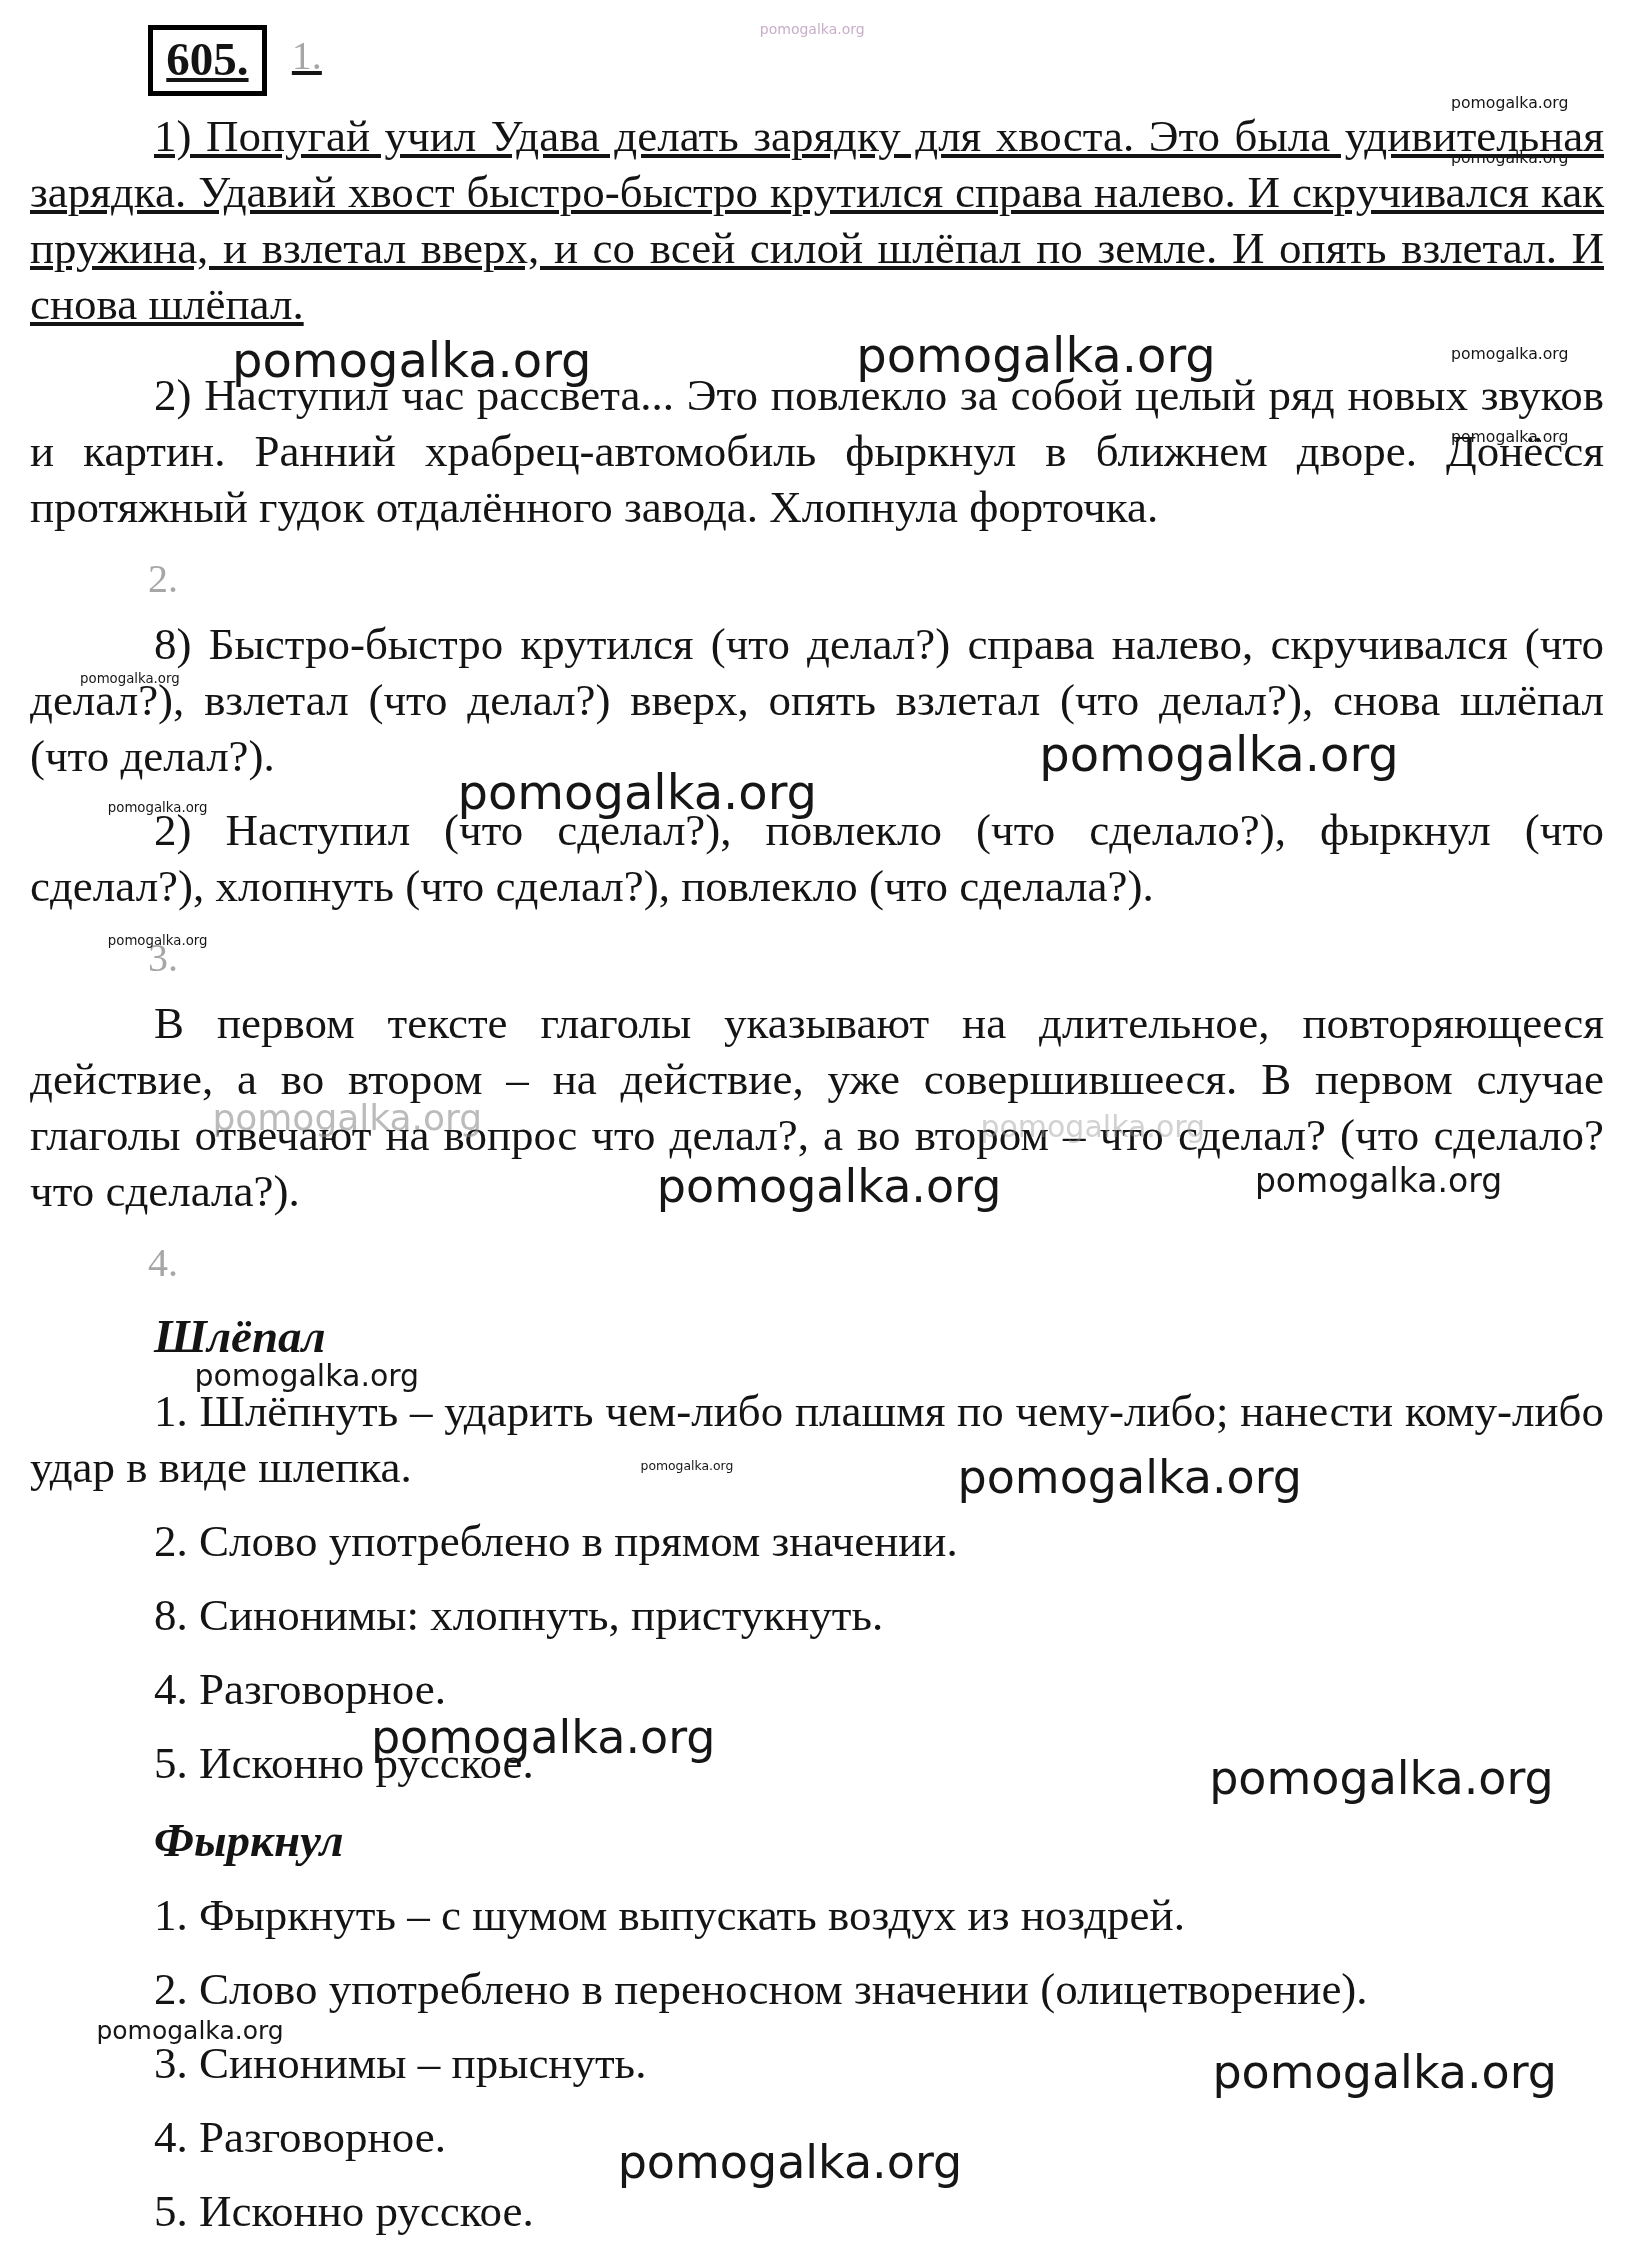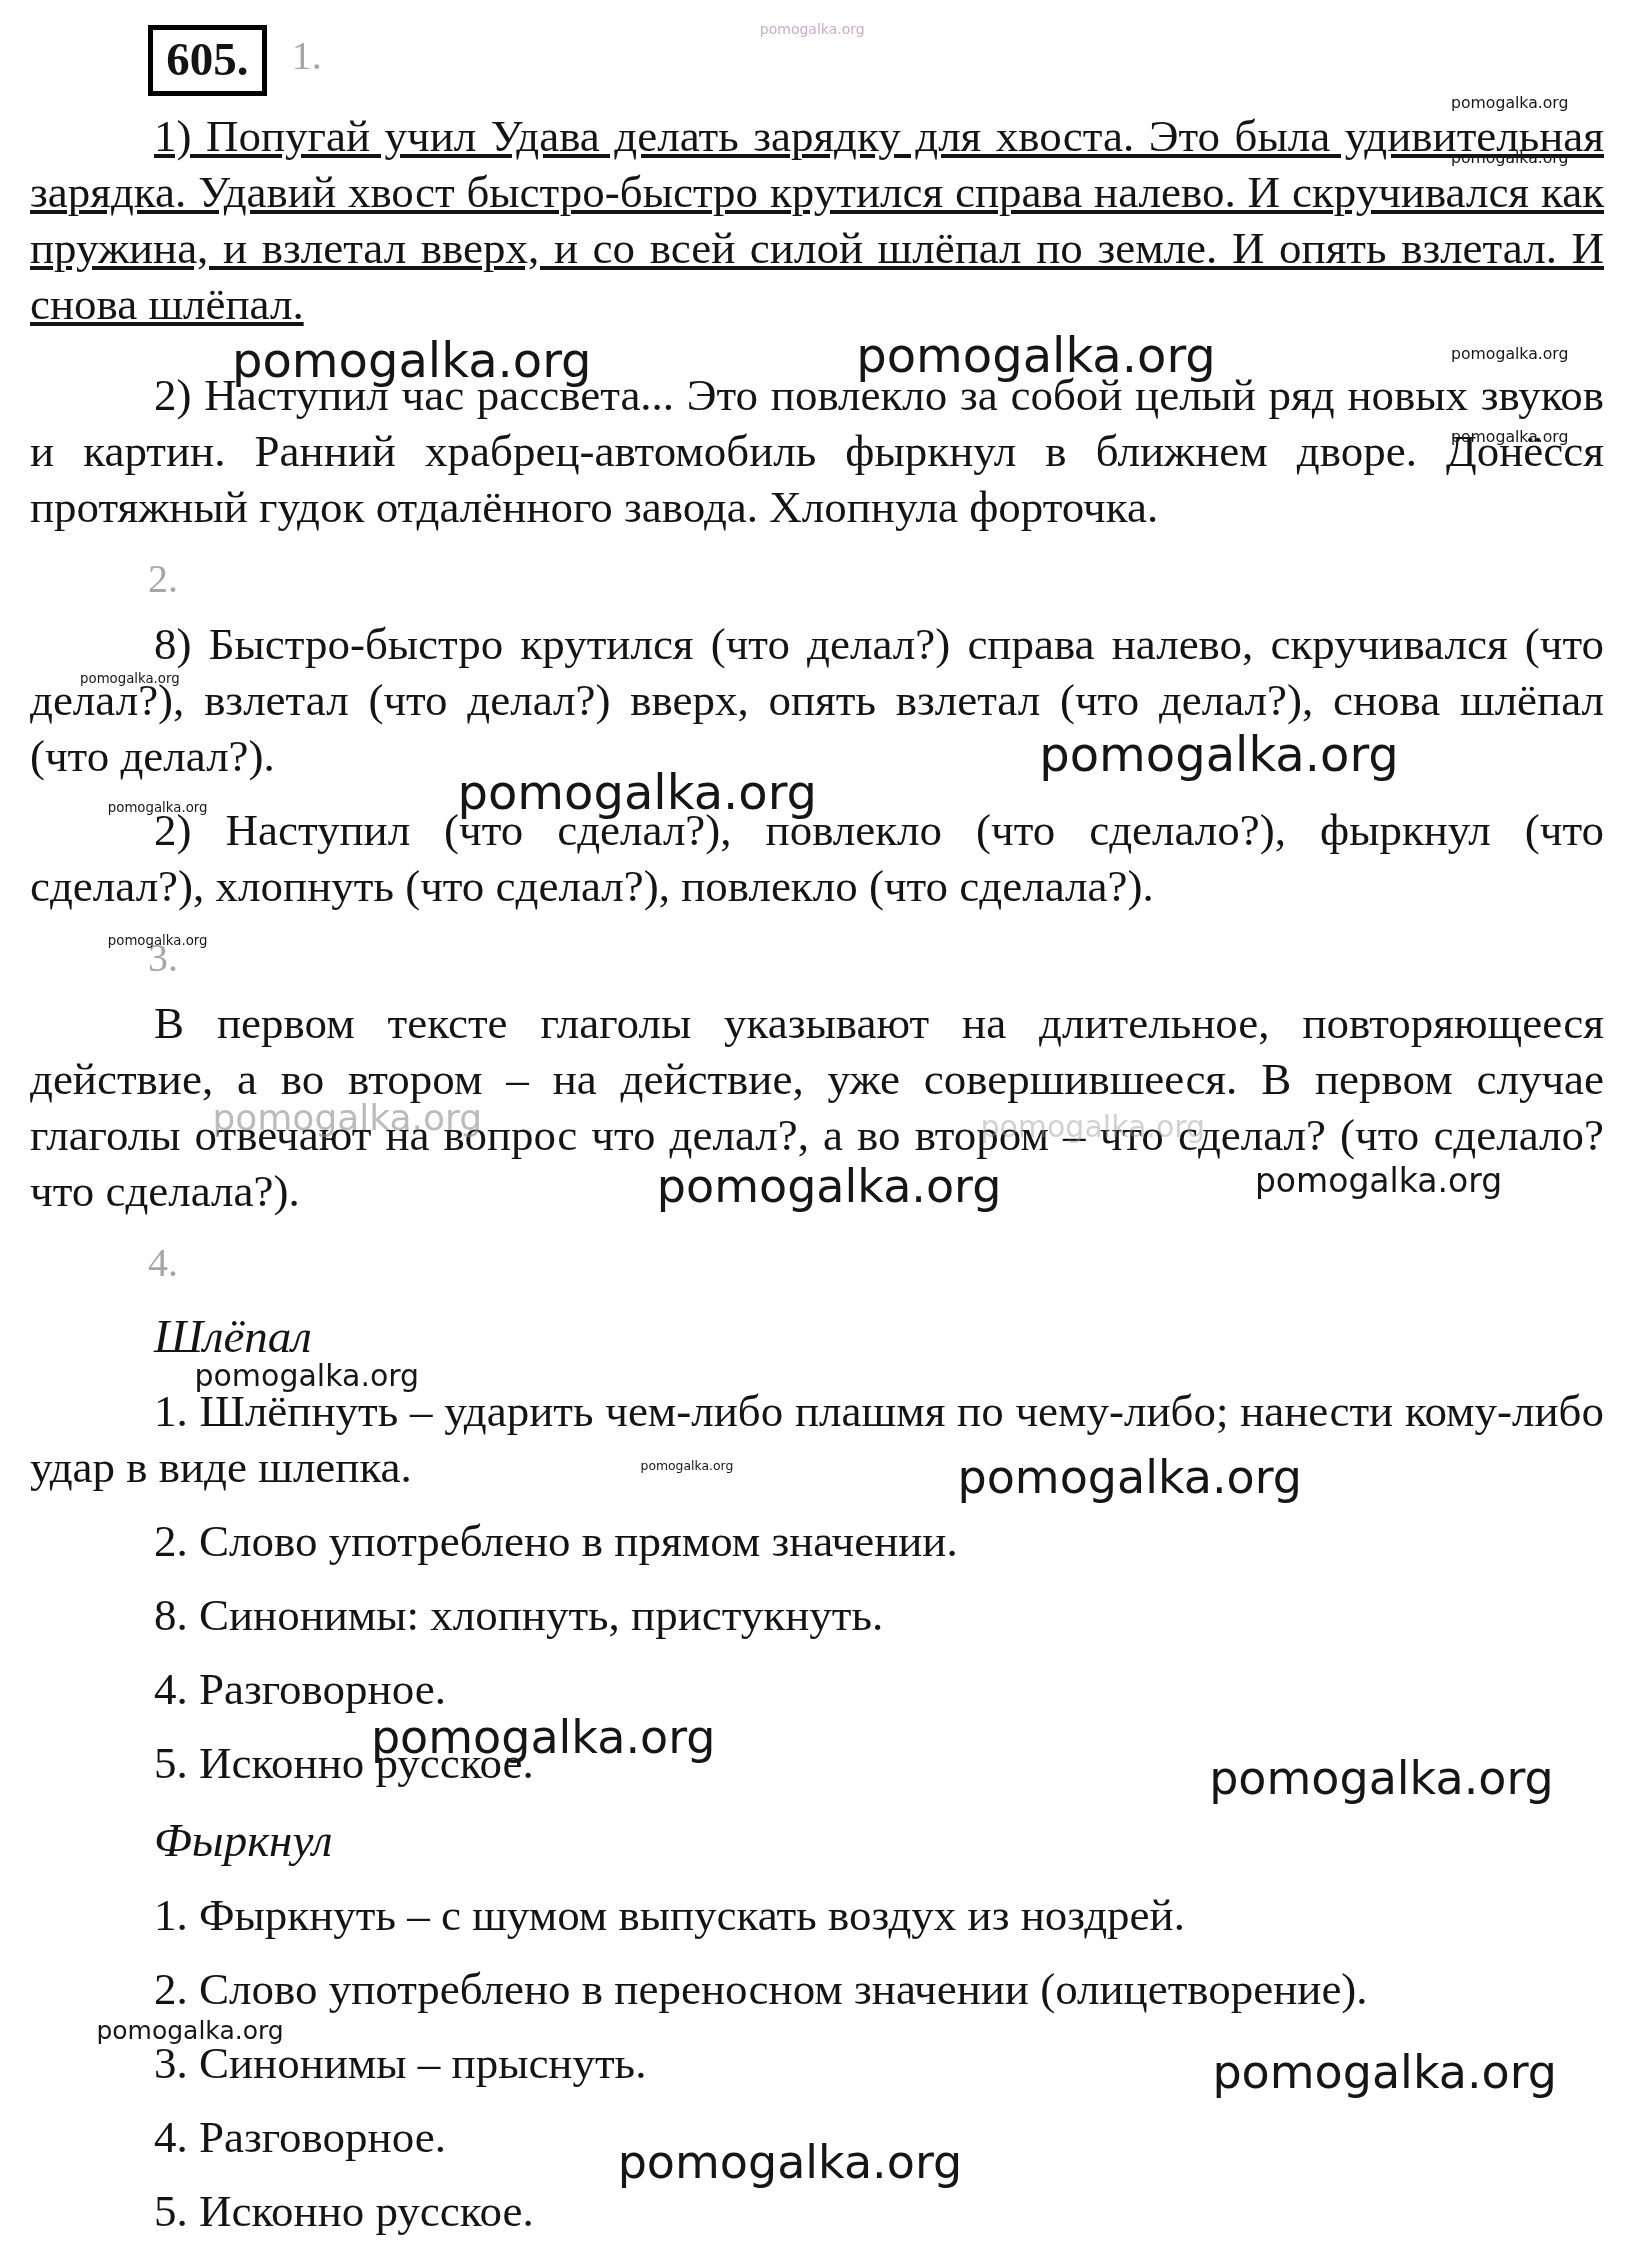--- a/index.html
+++ b/index.html
@@ -17,20 +17,21 @@
     width: 100%; height: 100%;
     padding: 25px 30px 13.3px 30px;
     font-size: 45px;
     line-height: 56px;
   }
   .head-row {
     display: flex;
     align-items: flex-start;
     gap: 25px;
     margin-left: 118px;
+    text-decoration: underline;
   }
   .ex-box {
     display: inline-block;
     border: 5px solid #000;
     font-weight: 700;
     font-size: 47px;
     line-height: 58px;
     padding: 0 13.3px 3.3px 13.3px;
   }
   .sec-num {
@@ -46,21 +47,21 @@
     text-indent: 124px;
   }
   .p-s1a { margin-top: 11.6px; text-decoration: underline; }
   .p-s1b { margin-top: 35px; }
   .p-s2a { margin-top: 13.3px; }
   .p-s2b { margin-top: 18px; }
   .p-s3  { margin-top: 13.3px; }
   .gloss-head {
     font-size: 47px;
     line-height: 58px;
-    font-weight: 400;
+    font-weight: 700;
     font-style: italic;
     margin: 20px 0 0 124px;
   }
   .item {
     margin: 18px 0 0 0;
     text-align: justify;
     text-indent: 124px;
   }
   .it { }
   .wm-layer {

